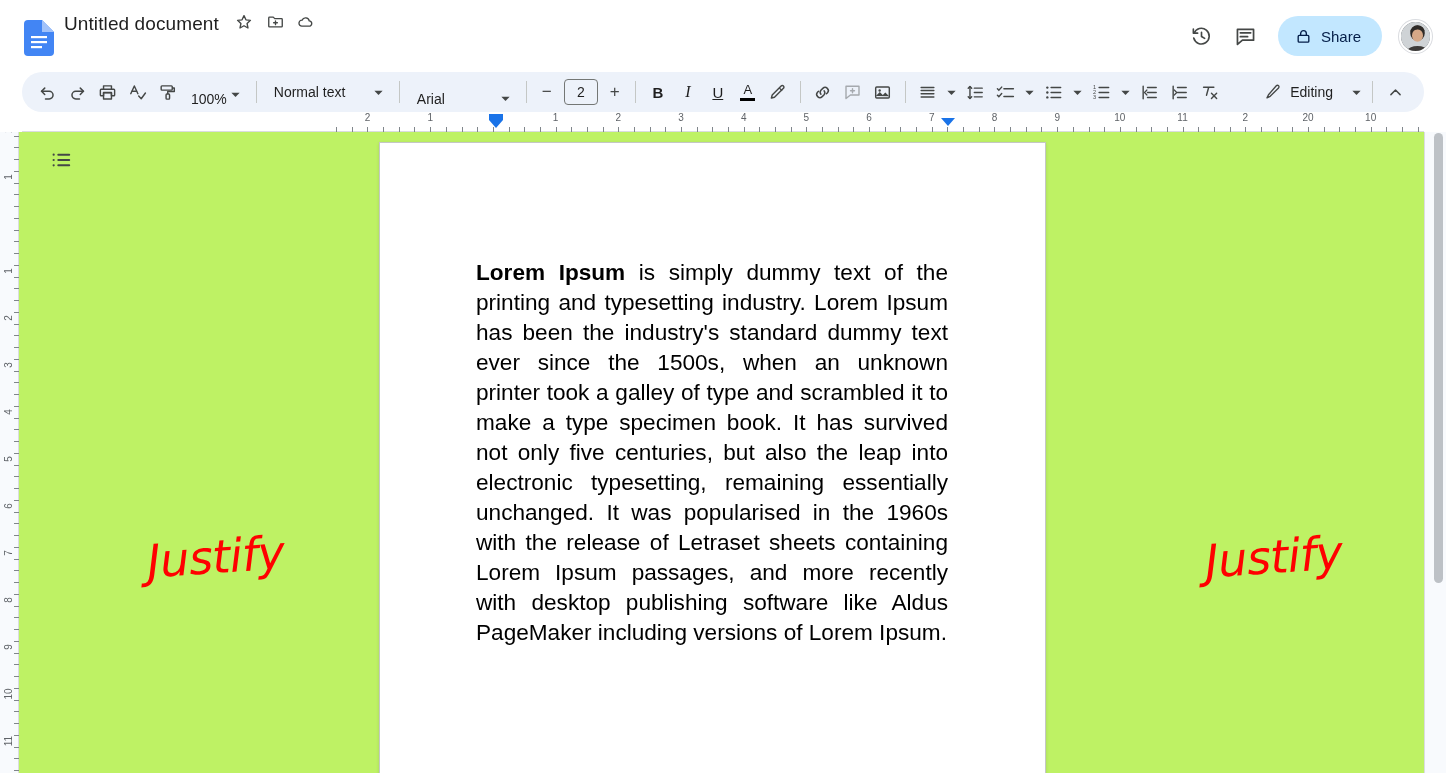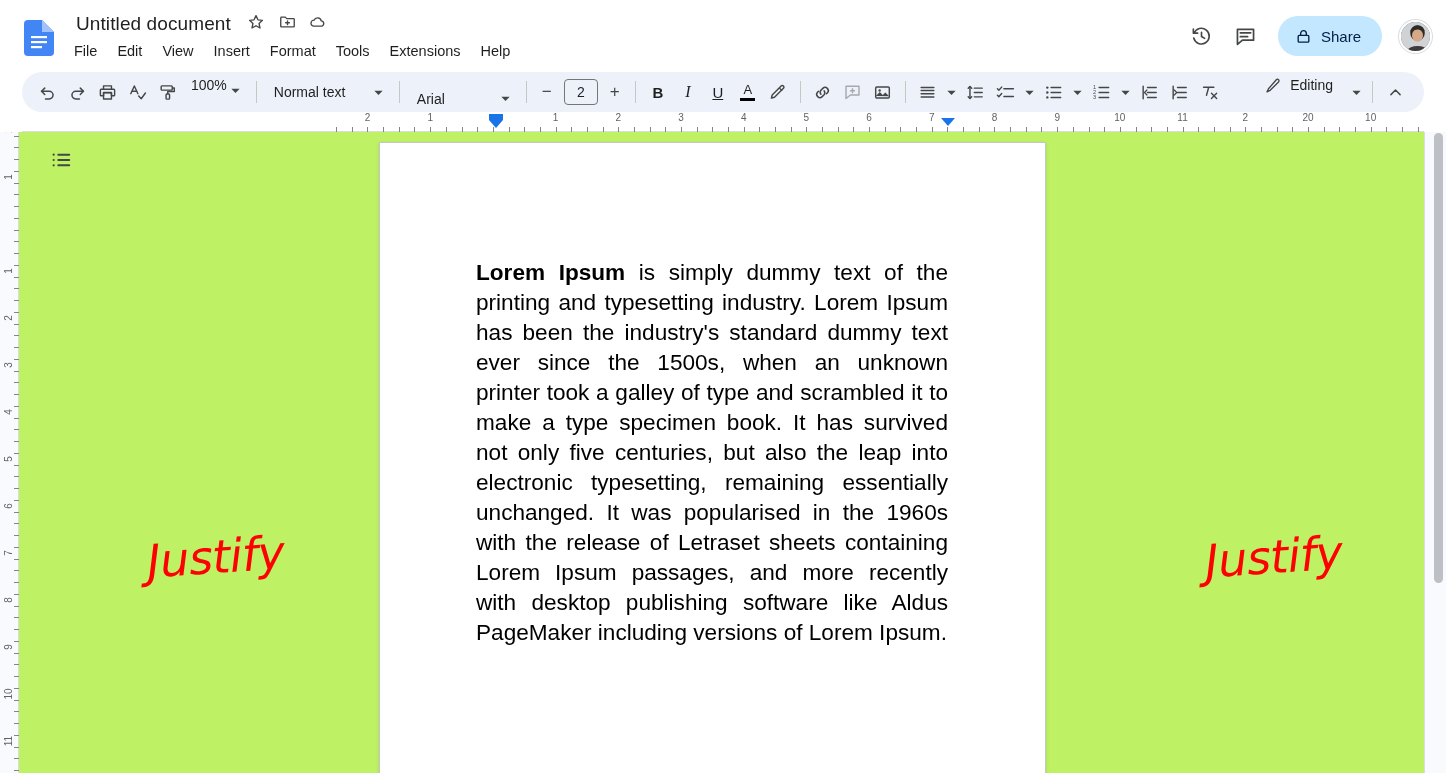--- a/index.html
+++ b/index.html
@@ -18,21 +18,21 @@
   }
 
   
   .topbar {
     position: absolute; left: 0; top: 0; width: 1446px; height: 68px;
     background: #ffffff;
   }
   .doc-logo {
     position: absolute; left: 24px; top: 20px; width: 30px; height: 36px;
   }
-  .title-block { position: absolute; left: 62px; top: 10px; margin-left: 12px; }
+  .title-block { position: absolute; left: 62px; top: 10px; }
   .doc-title {
     font-size: 19px; color: #1f1f1f; letter-spacing: 0.1px;
     line-height: 26px; white-space: nowrap; padding: 1px 2px;
     display: inline-block;
   }
   .title-icons {
     display: inline-block; vertical-align: top; margin-left: 10px; padding-top: 3px;
   }
   .title-icons span {
     display: inline-block; width: 26px; height: 24px; vertical-align: middle;
@@ -74,21 +74,21 @@
   }
   .tb-btn {
     width: 30px; height: 30px; border-radius: 4px; flex: 0 0 auto;
     display: flex; align-items: center; justify-content: center;
     color: #444746;
   }
   .tb-sep {
     width: 1px; height: 22px; background: #c4c7c5; margin: 0 7px; flex: 0 0 auto;
   }
   .tb-zoom {
-    height: 30px; border-radius: 4px; display: flex; align-items: flex-start;
+    height: 30px; border-radius: 4px; display: flex; align-items: flex-end;
     padding: 0 4px 0 9px; font-size: 14px; color: #1f1f1f; flex: 0 0 auto;
   }
   .tb-style {
     height: 30px; border-radius: 4px; display: flex; align-items: center;
     padding: 0 4px 0 10px; font-size: 14px; color: #1f1f1f;
     width: 128px; flex: 0 0 auto;
   }
   .tb-font {
     height: 30px; border-radius: 4px; display: flex; align-items: flex-end;
     padding: 0 4px 0 10px; font-size: 14px; color: #1f1f1f;
@@ -116,21 +116,21 @@
   }
   .tb-bold   { font-weight: 700; font-size: 15px; color: #1f1f1f; }
   .tb-italic { font-style: italic; font-family: "Liberation Serif", serif; font-size: 16px; color: #1f1f1f; }
   .tb-under  { text-decoration: underline; font-size: 15px; color: #1f1f1f; }
   .textcolor-a {
     display: flex; flex-direction: column; align-items: center; line-height: 1;
   }
   .textcolor-a .ltr { font-size: 13px; color: #1f1f1f; font-weight: 500; }
   .textcolor-a .bar { width: 15px; height: 3px; background: #000000; margin-top: 2px; }
   .mode-btn {
-    height: 30px; border-radius: 4px; display: flex; align-items: flex-start;
+    height: 30px; border-radius: 4px; display: flex; align-items: center;
     gap: 8px; padding: 0 6px 0 8px; font-size: 14px; color: #1f1f1f; flex: 0 0 auto;
   }
   .spacer { flex: 1 1 auto; }
 
   
   .hruler {
     position: absolute; left: 22px; top: 113px; width: 1402px; height: 19px;
     background: #ffffff; overflow: hidden;
   }
   .hruler .rtick {
@@ -256,30 +256,20 @@
           </svg>
         </span>
         <span>
           <svg width="20" height="18" viewBox="0 0 24 24" fill="none" stroke="#444746" stroke-width="1.8" stroke-linejoin="round">
             <path d="M6.5 17.5 a4 4 0 0 1 .3-8 a5 5 0 0 1 9.5 1 a3.5 3.5 0 0 1 -.3 7z"></path>
           </svg>
         </span>
       </span>
     </div>
 
-    <div class="menubar">
-      <div class="menu-item">File</div>
-      <div class="menu-item">Edit</div>
-      <div class="menu-item">View</div>
-      <div class="menu-item">Insert</div>
-      <div class="menu-item">Format</div>
-      <div class="menu-item">Tools</div>
-      <div class="menu-item">Extensions</div>
-      <div class="menu-item">Help</div>
-    </div>
 
     <div class="topright">
       <div class="tr-icon">
         <svg width="23" height="23" viewBox="0 0 24 24" fill="none" stroke="#444746" stroke-width="1.7" stroke-linecap="round" stroke-linejoin="round">
           <path d="M3.5 8.5 V4.2 M3.5 8.5 H8"></path>
           <path d="M4.2 8.6 A8.2 8.2 0 1 1 3.9 13.6"></path>
           <path d="M12 7.6 V12 l3.3 2"></path>
         </svg>
       </div>
       <div class="tr-icon">

